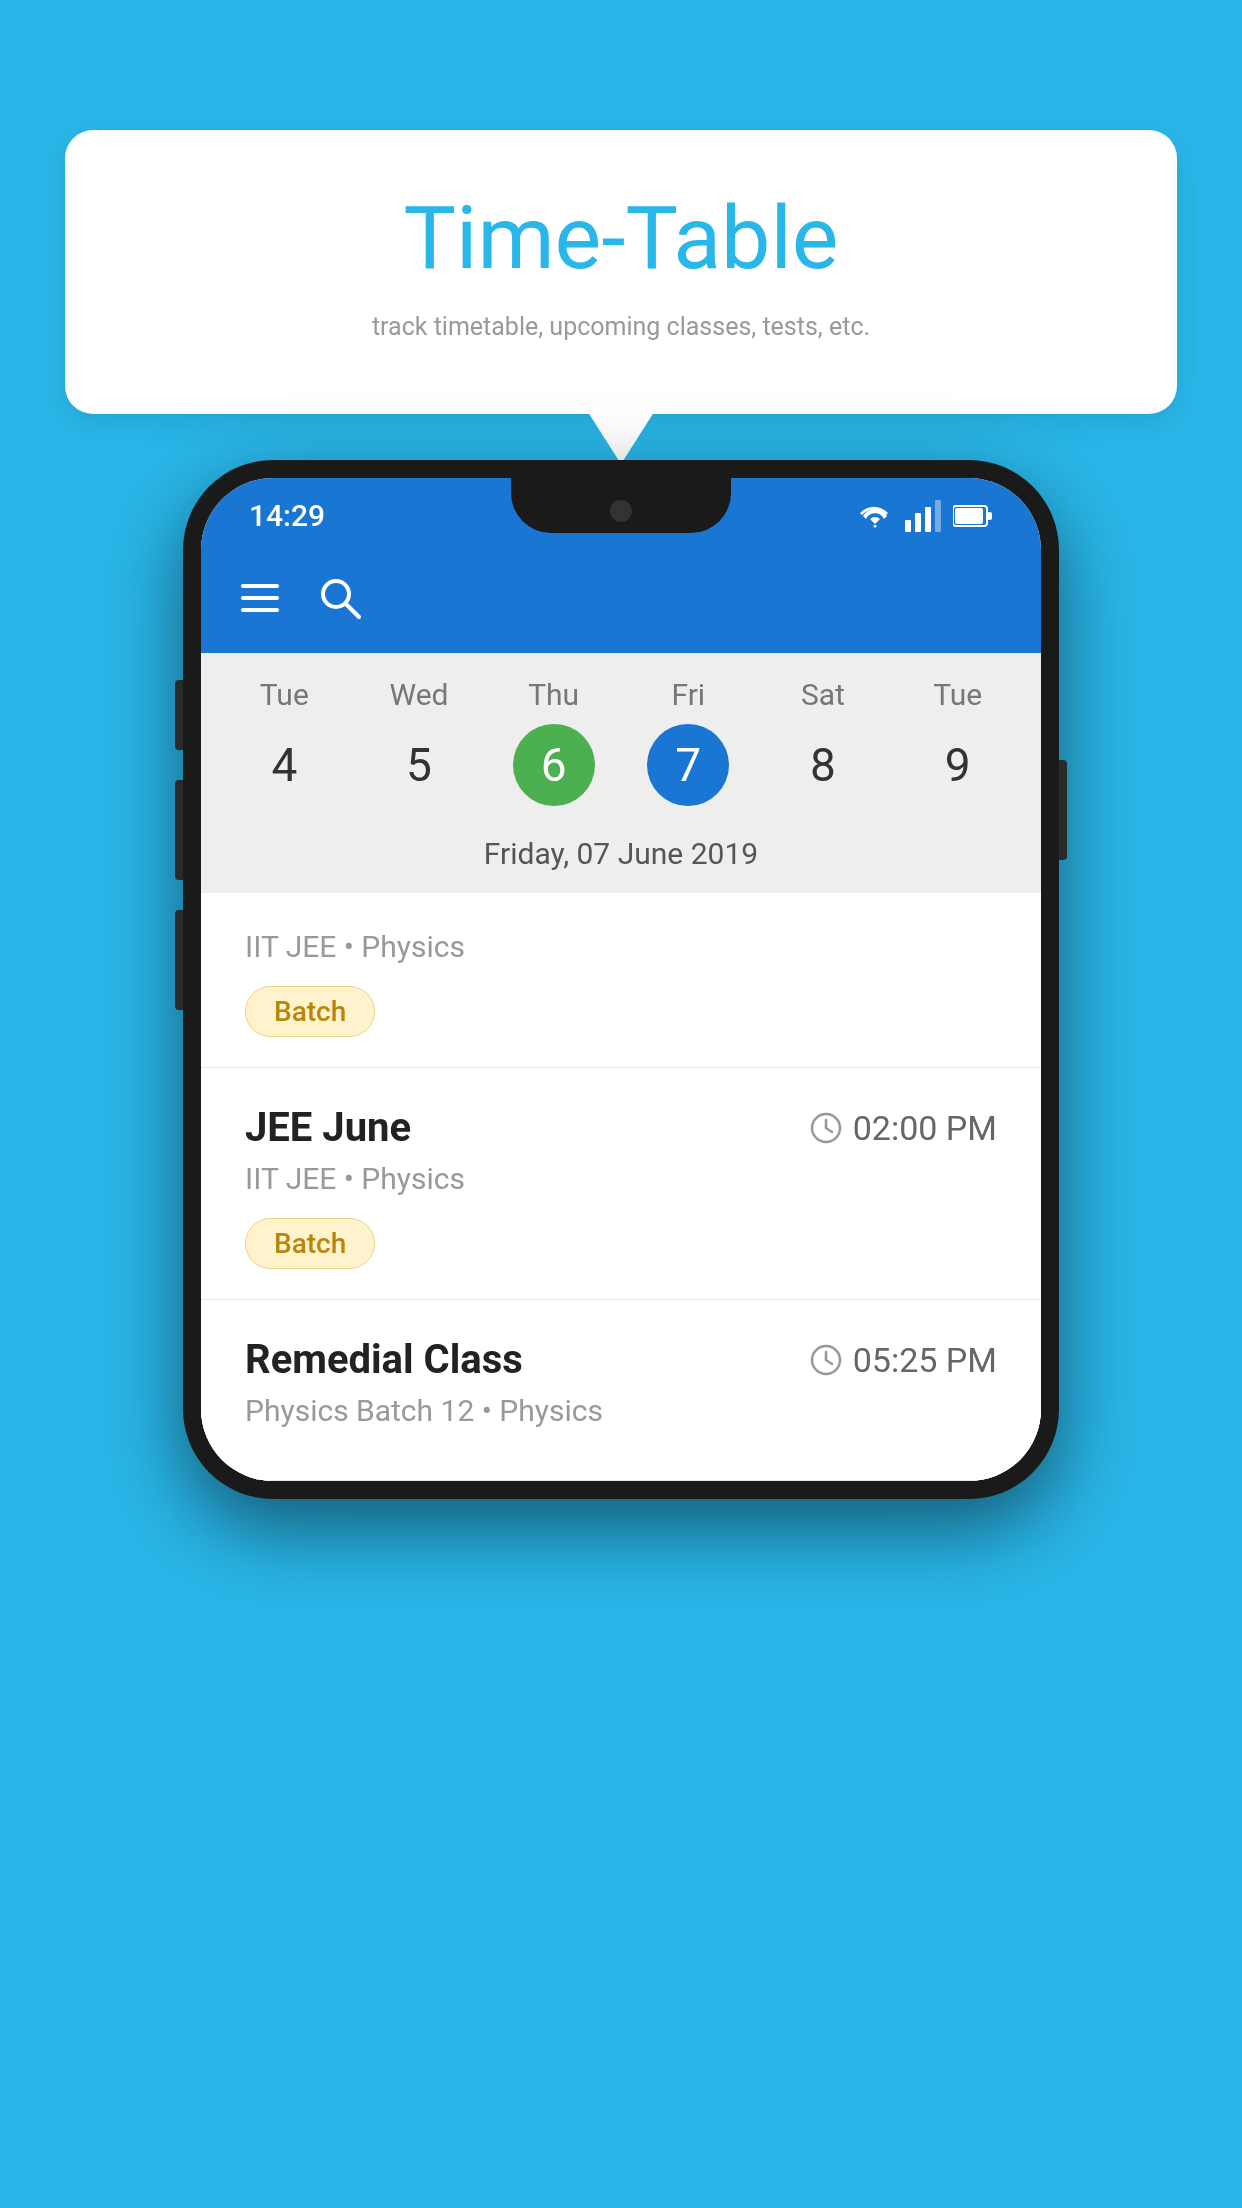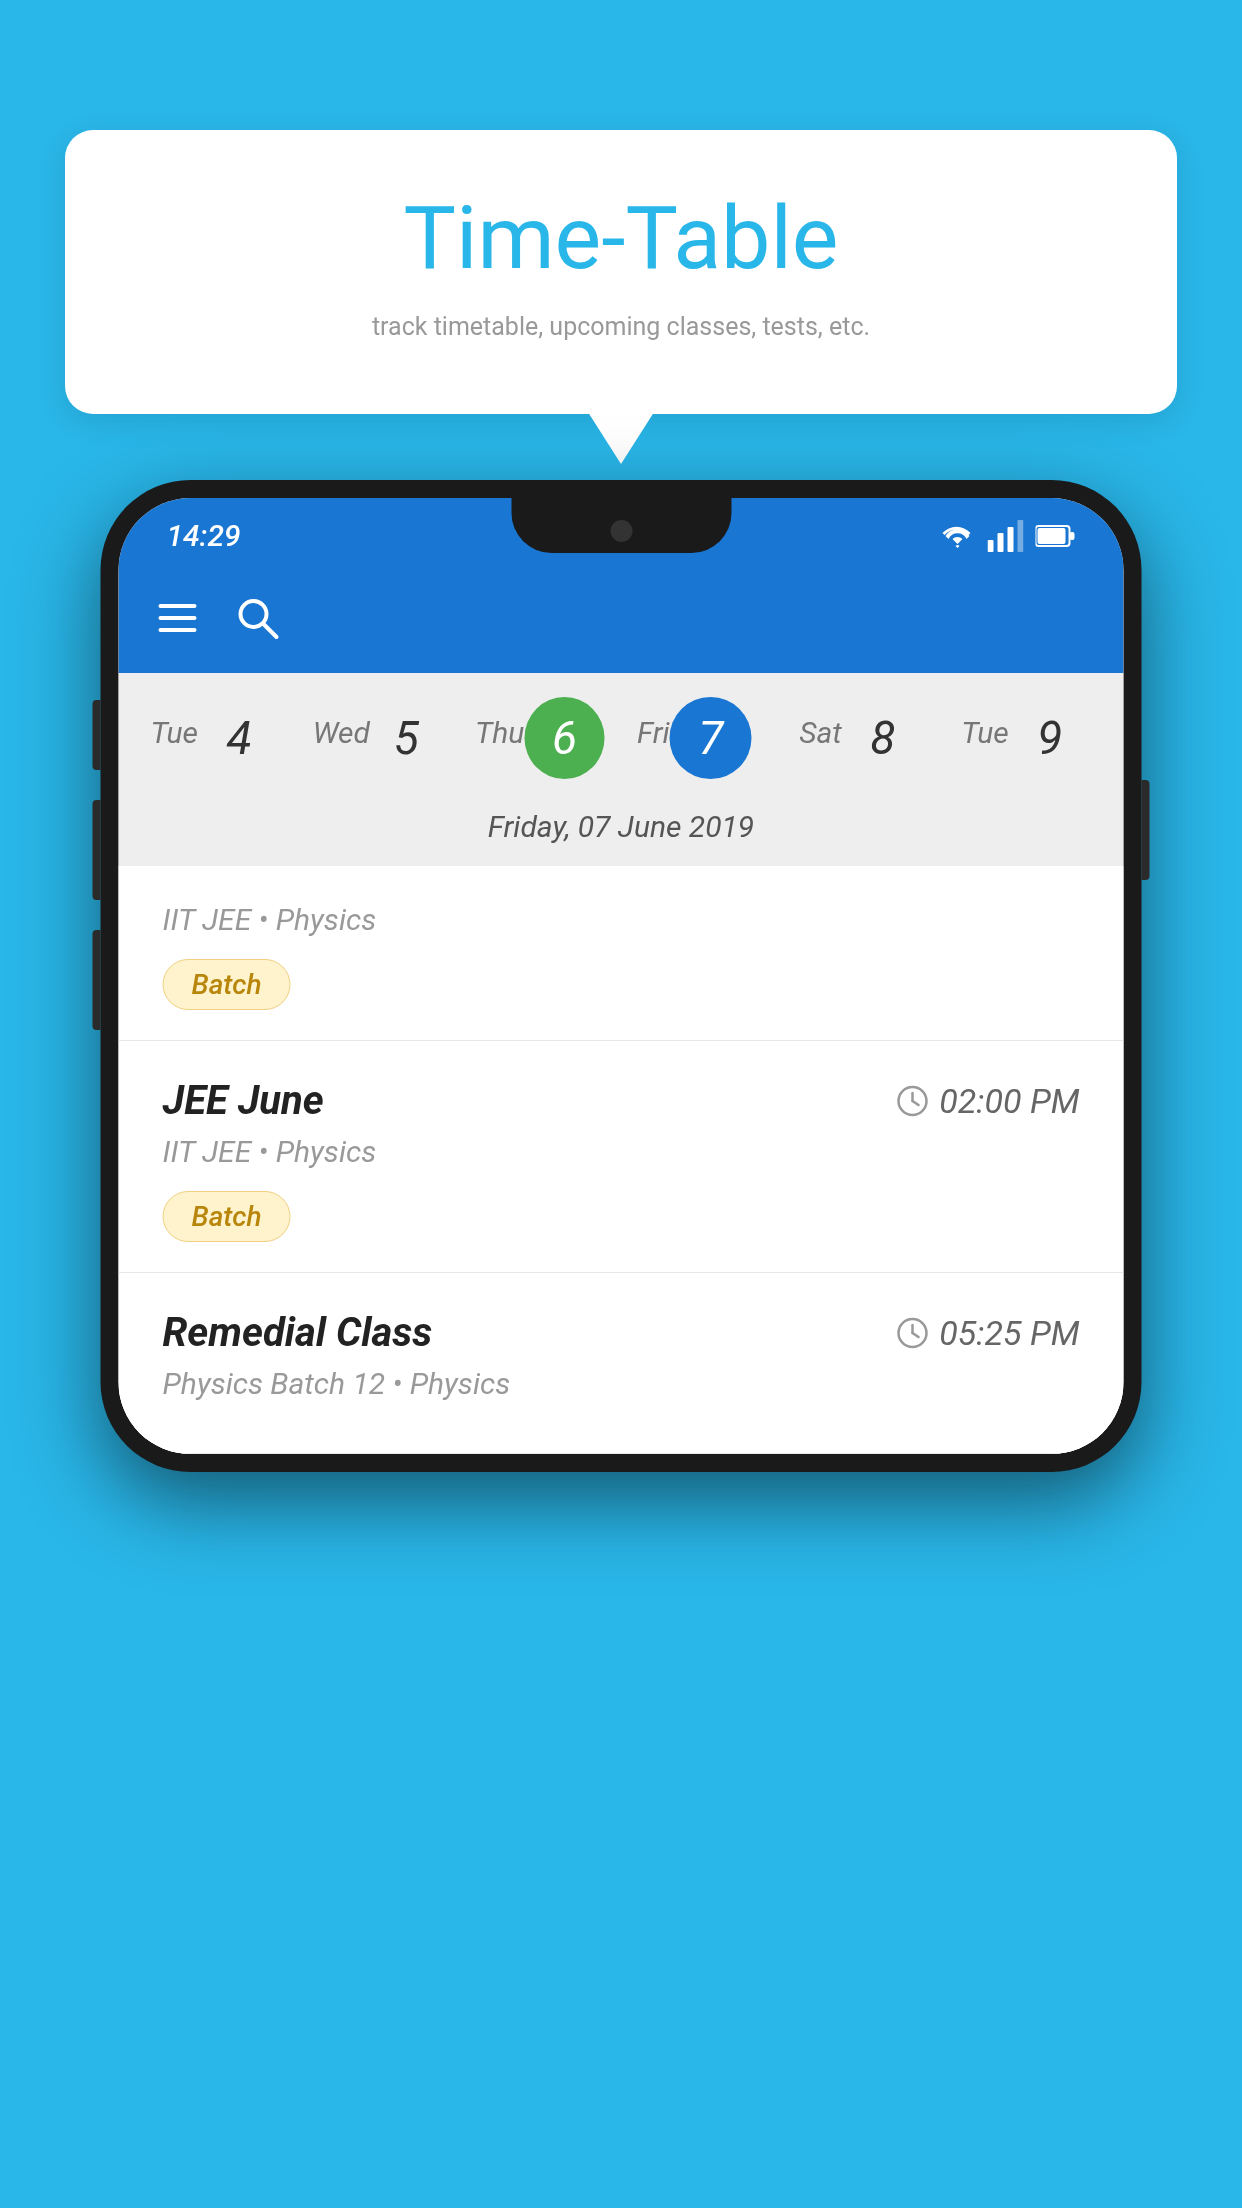--- a/index.html
+++ b/index.html
@@ -59,25 +59,24 @@
     .bubble-subtitle {
       font-size: 25px;
       color: #999;
       font-weight: 400;
       line-height: 1.4;
     }
 
     
     .phone-wrapper {
       position: absolute;
-      top: 480px;
+      top: 460px;
       left: 50%;
       transform: translateX(-50%);
-      width: 1041px;
-      font-style: italic;
+      width: 876px;
     }
 
     .phone-frame {
       background: #1a1a1a;
       border-radius: 90px;
       padding: 18px;
       box-shadow: 0 30px 80px rgba(0,0,0,0.5);
       position: relative;
     }
 
@@ -181,20 +180,21 @@
 
     .days-row {
       display: flex;
       justify-content: space-around;
       padding: 0 16px;
       margin-bottom: 14px;
     }
 
     .day-col {
       display: flex;
+      flex-direction: column;
       align-items: center;
       width: 130px;
     }
 
     .day-label {
       font-size: 30px;
       color: #777;
       margin-bottom: 12px;
       font-weight: 400;
     }

